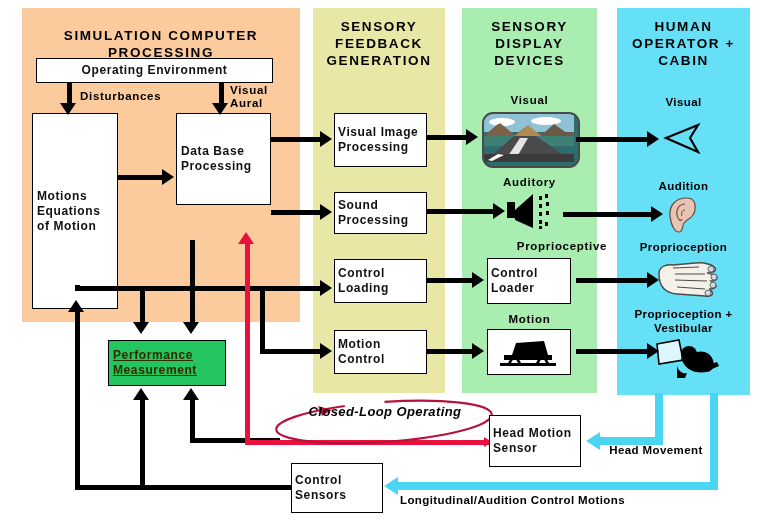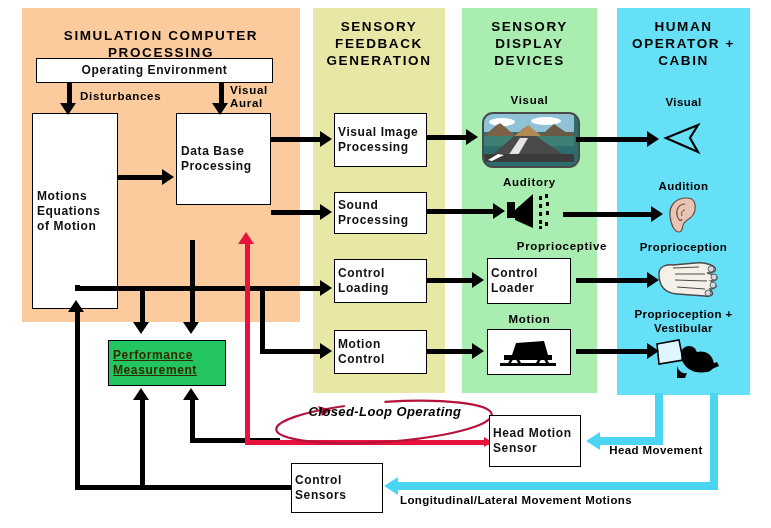--- a/index.html
+++ b/index.html
@@ -244,15 +244,15 @@
 
   <div class="cline" style="left:655px;top:393px;width:8px;height:52px;"></div>
   <div class="cline" style="left:600px;top:437px;width:60px;height:8px;"></div>
   <div class="arrow ar-l-cy" style="left:586px;top:432px;"></div>
 
   <div class="cline" style="left:710px;top:393px;width:8px;height:93px;"></div>
   <div class="cline" style="left:398px;top:482px;width:320px;height:8px;"></div>
   <div class="arrow ar-l-cy" style="left:384px;top:477px;"></div>
 
   <div class="blue-cap" style="left:596px;top:444px;width:120px;text-align:center;">Head Movement</div>
-  <div class="blue-cap" style="left:400px;top:494px;width:320px;text-align:left;font-size:11.5px;letter-spacing:0.4px;">Longitudinal/Lateral Movement Motions</div>
+  <div class="blue-cap" style="left:400px;top:494px;width:320px;text-align:left;font-size:11.5px;letter-spacing:0.4px;">Longitudinal/Audition Control Motions</div>
 
 </div>
 
 </body></html>

